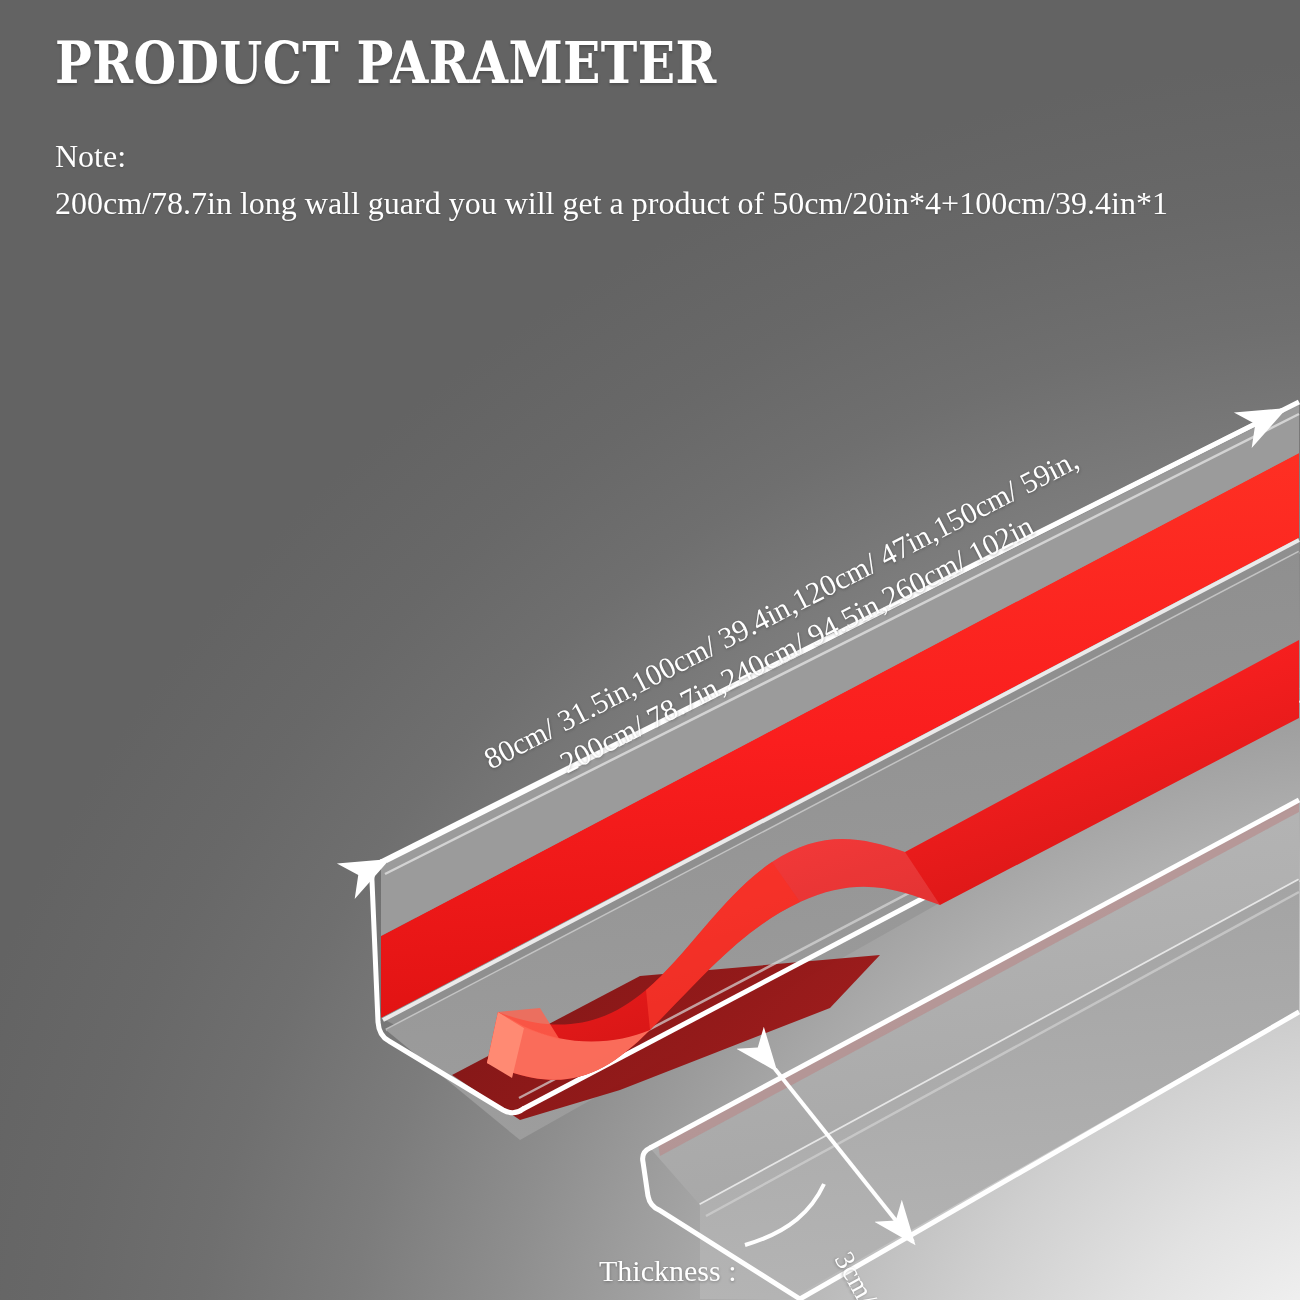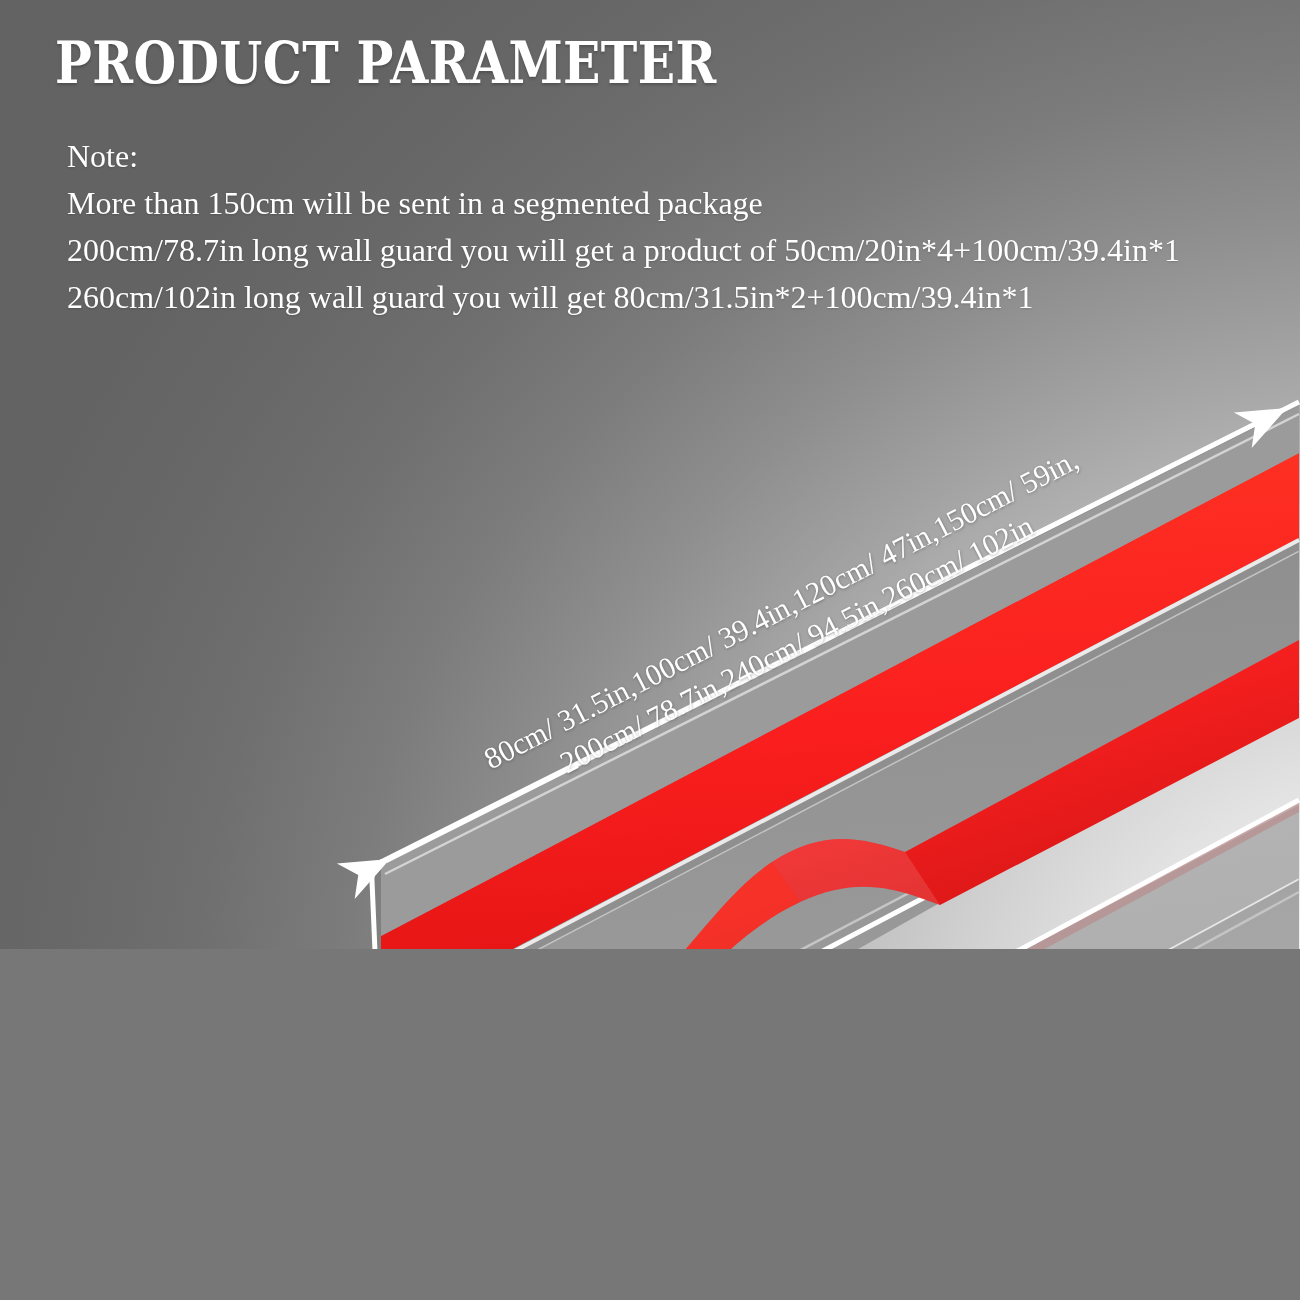--- a/index.html
+++ b/index.html
@@ -3,21 +3,21 @@
 <meta charset="utf-8">
 <style>
   html, body {
     margin: 0;
     padding: 0;
     background: #777;
   }
   #page {
     position: relative;
     width: 1300px;
-    height: 949px;
+    height: 1300px;
     overflow: hidden;
     font-family: "Liberation Serif", "DejaVu Serif", serif;
     background:
       radial-gradient(ellipse 1500px 1400px at 108% 112%,
         #fdfdfd 0%,
         #f2f2f2 11%,
         #e2e2e2 21%,
         #cfcfcf 31%,
         #b9b9b9 41%,
         #a3a3a3 51%,
@@ -44,21 +44,20 @@
     text-shadow: 0 2px 3px rgba(0,0,0,0.22);
     white-space: nowrap;
   }
 
   
   .note-block {
     position: absolute;
     left: 55px;
     top: 133px;
     width: 1220px;
-    margin-left: 12px;
   }
   .note-line {
     color: #ffffff;
     font-size: 32px;
     line-height: 47px;
     white-space: nowrap;
     text-shadow: 0 1px 2px rgba(0,0,0,0.18);
   }
 
   
@@ -243,23 +242,21 @@
 
     <line x1="775" y1="1069" x2="913" y2="1242" stroke="#ffffff" stroke-width="4" marker-start="url(#arrHeadStart)" marker-end="url(#arrHeadUp)"></line>
 
     <path d="M 745,1245 C 790,1232 812,1210 824,1184" stroke="#ffffff" stroke-width="4" fill="none"></path>
   </svg>
 
   <div class="title">PRODUCT PARAMETER</div>
 
   <div class="note-block">
     <div class="note-line">Note:</div>
-    <div class="note-line">More than 150cm will be sent in a segmented package</div>
     <div class="note-line">200cm/78.7in long wall guard you will get a product of 50cm/20in*4+100cm/39.4in*1</div>
-    <div class="note-line">260cm/102in long wall guard you will get 80cm/31.5in*2+100cm/39.4in*1</div>
   </div>
 
   <div class="dimlabel" id="len-label-1">80cm/ 31.5in,100cm/ 39.4in,120cm/ 47in,150cm/ 59in,</div>
 
   <div class="dimlabel" id="len-label-2">200cm/ 78.7in,240cm/ 94.5in,260cm/ 102in</div>
 
   <div class="dimlabel" id="width-label">3cm/ 1.2in</div>
 
   <div id="thickness-label">Thickness :</div>
 

